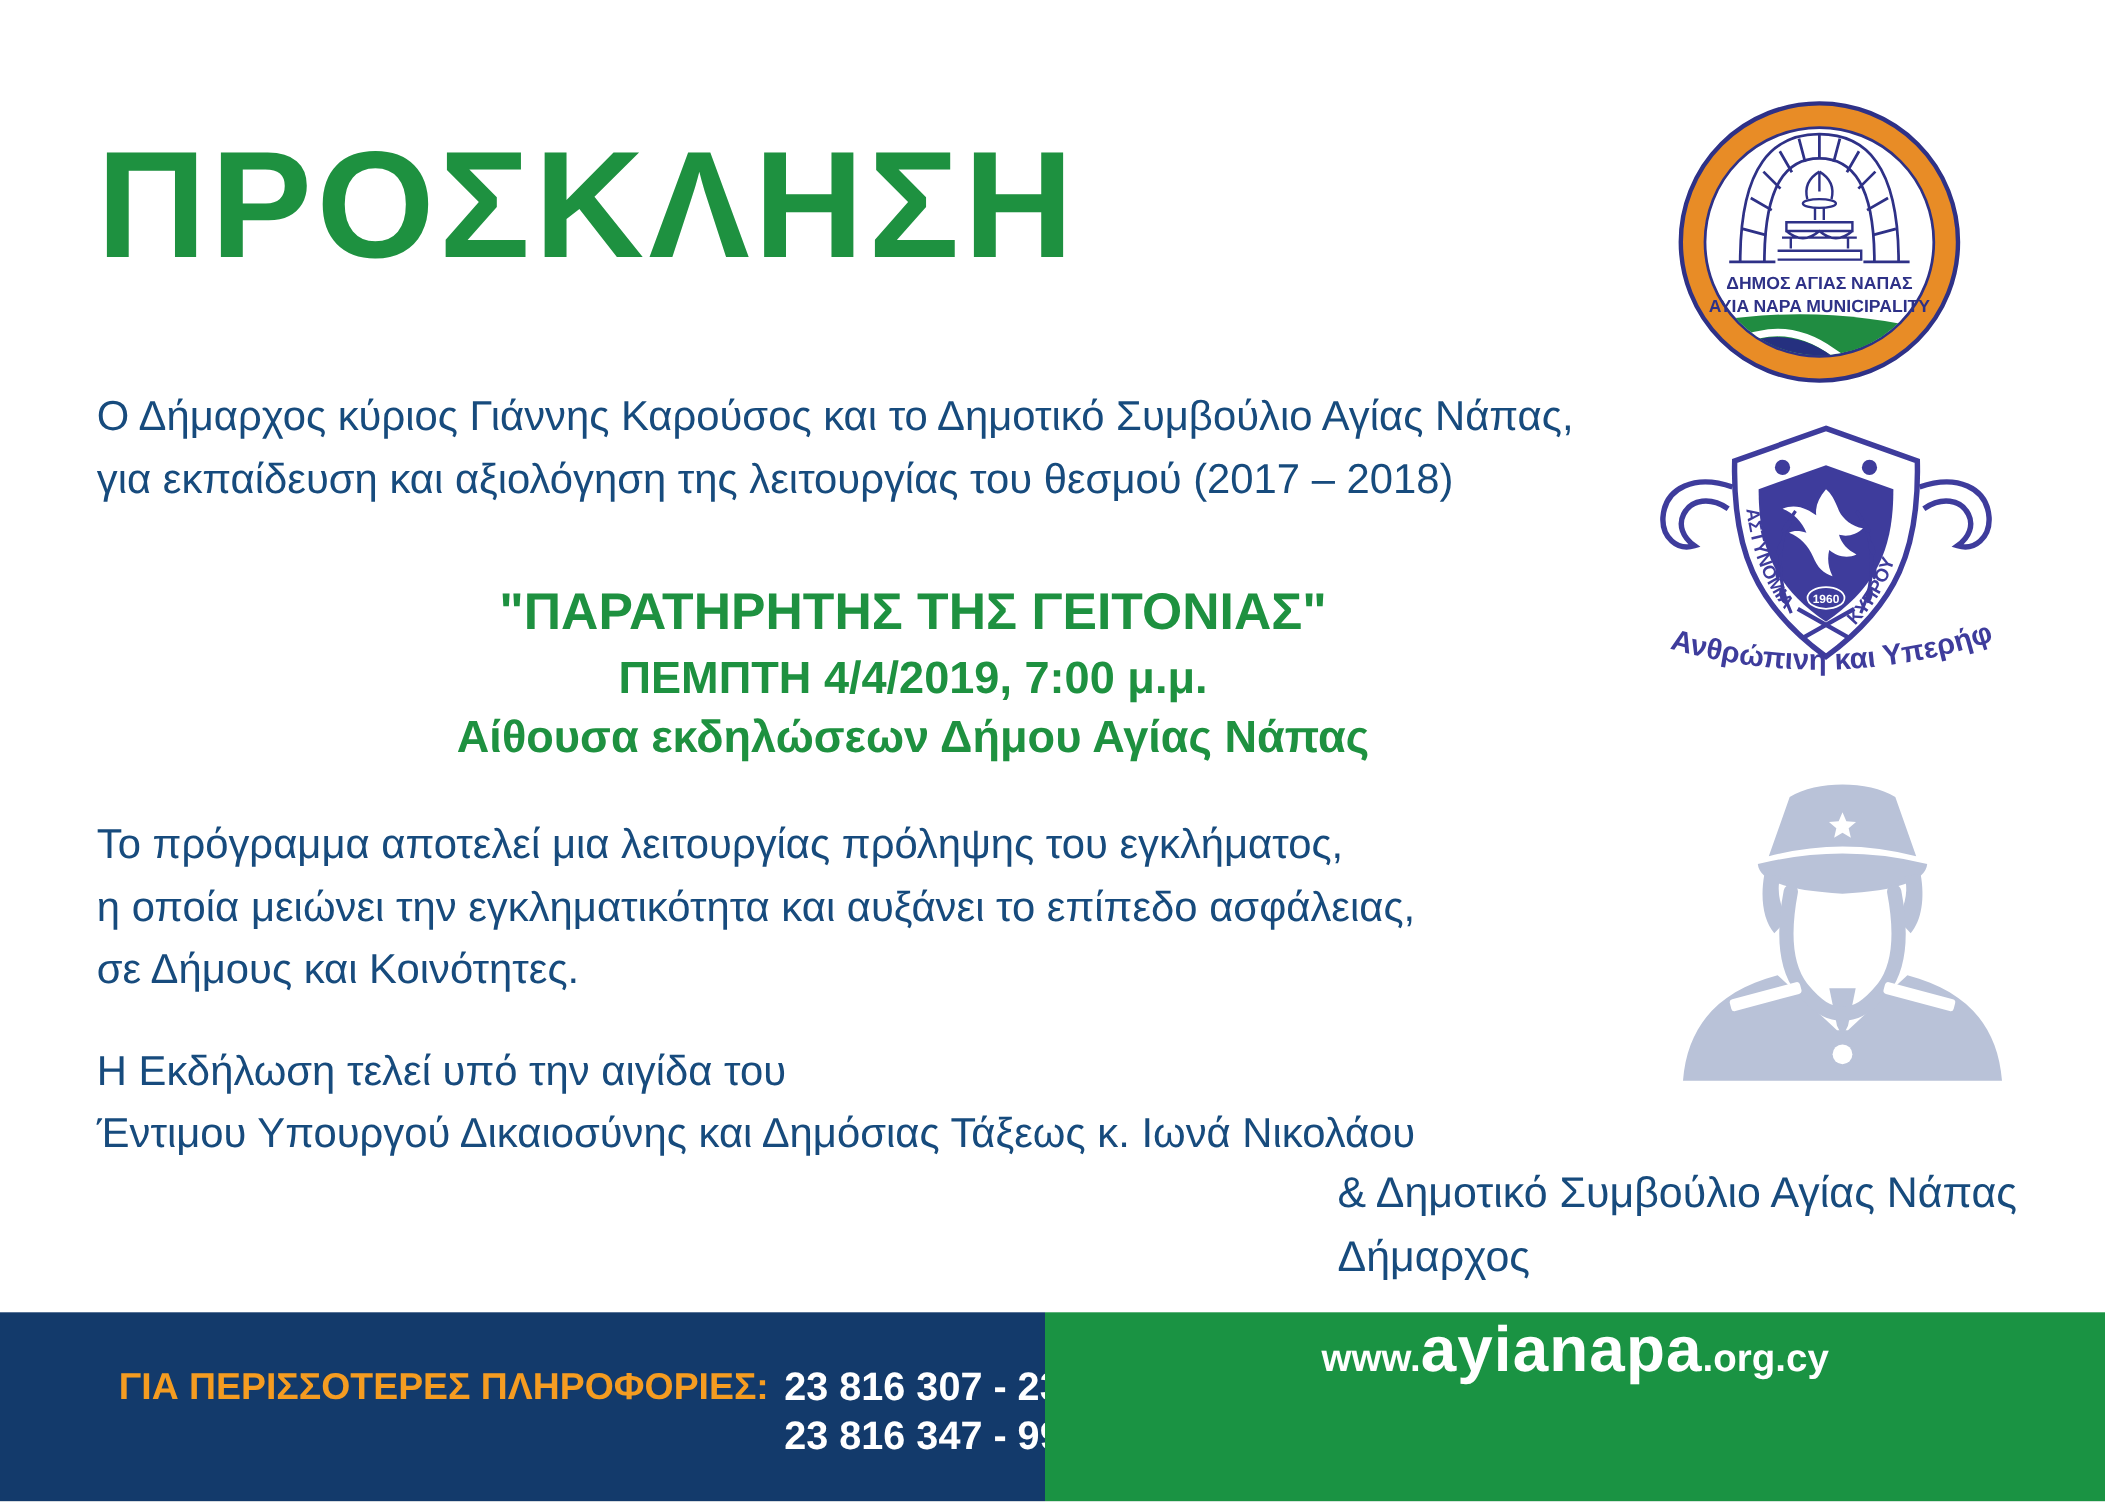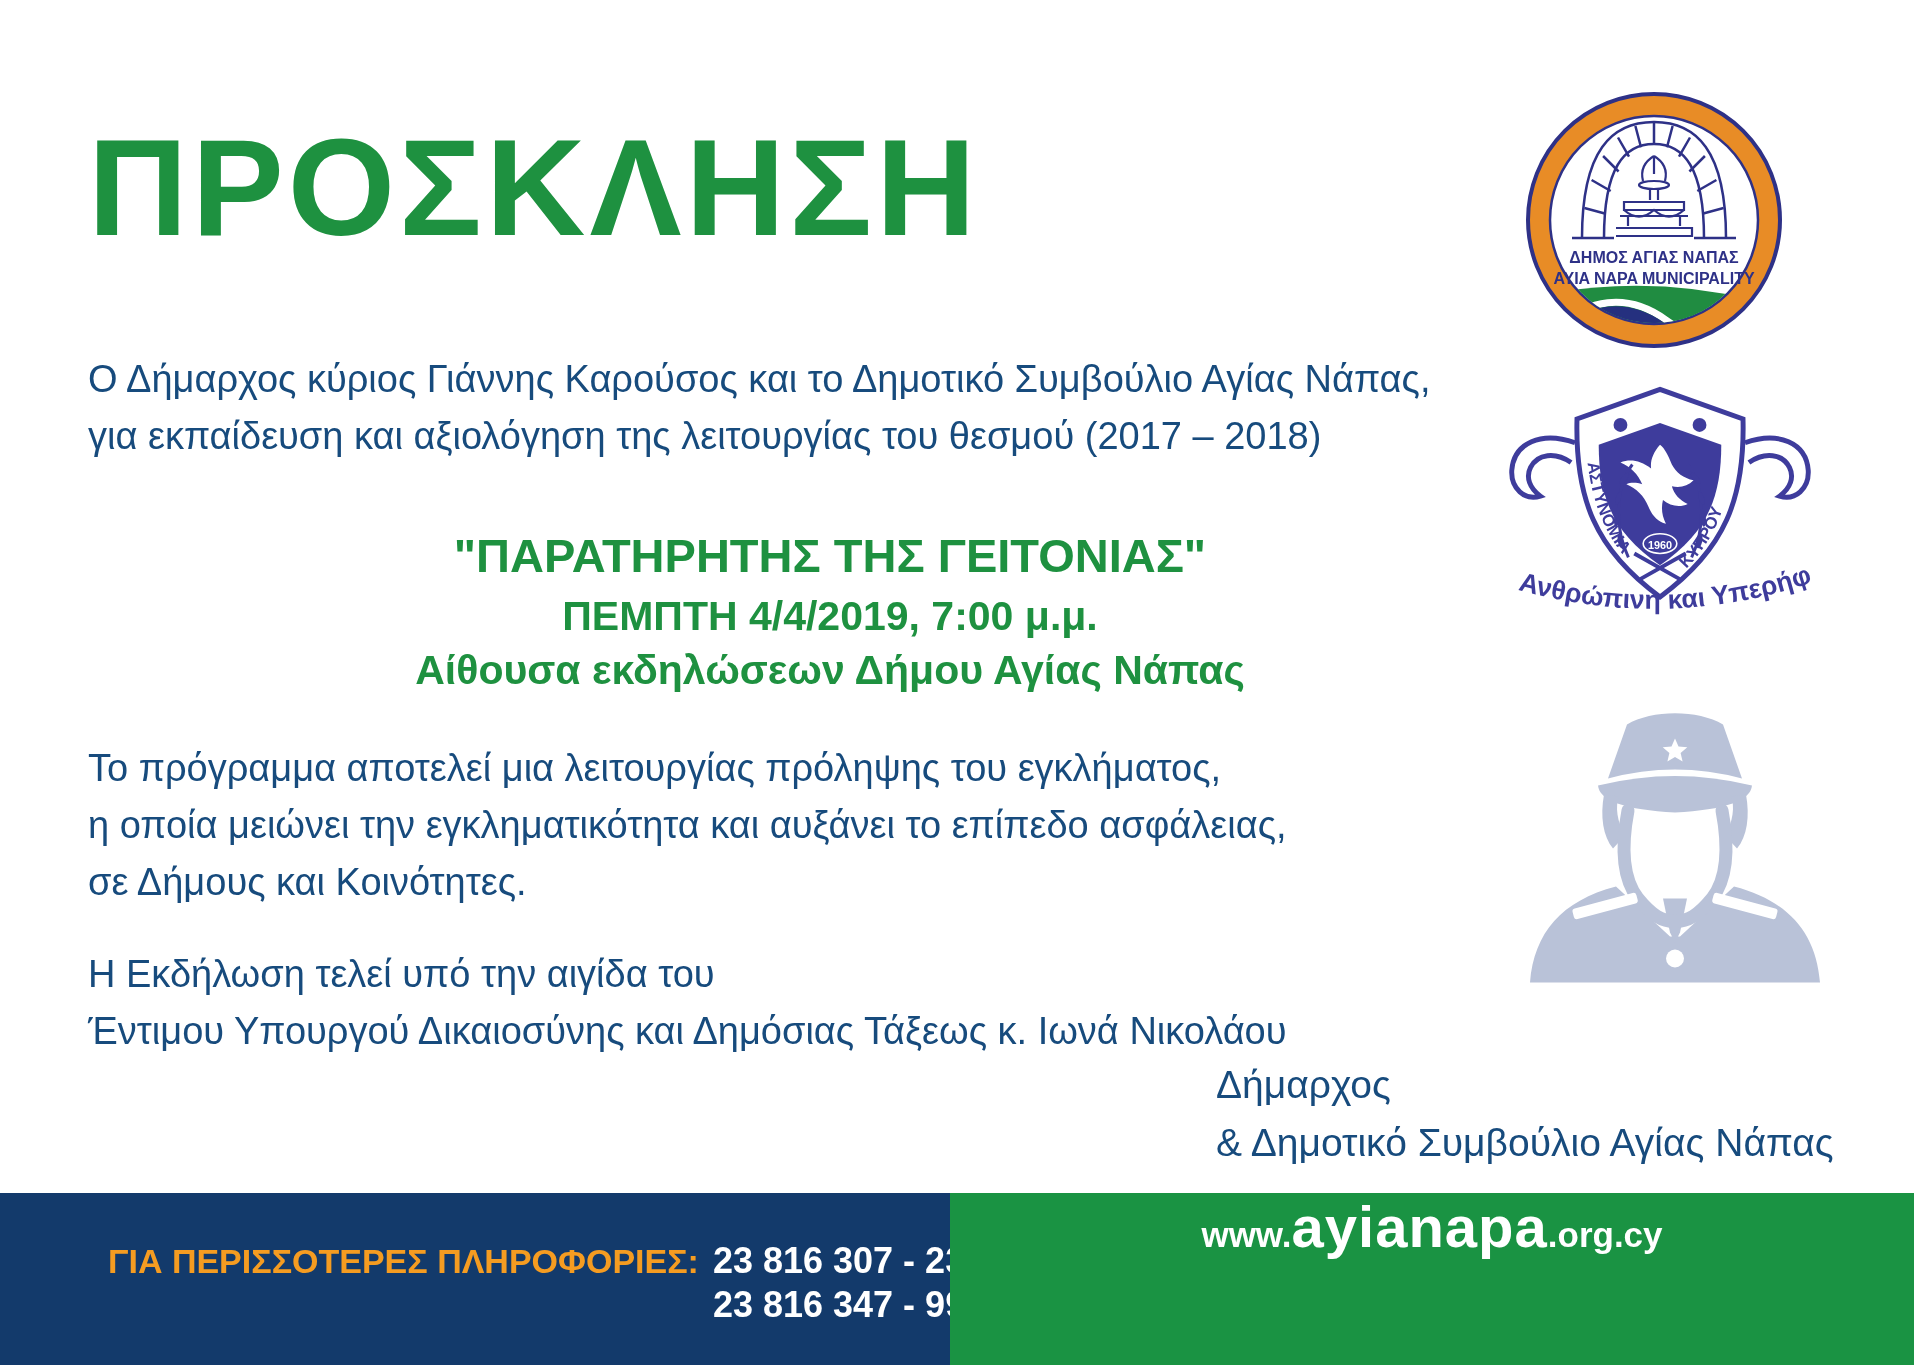--- a/index.html
+++ b/index.html
@@ -86,22 +86,22 @@
     <div>η οποία μειώνει την εγκληματικότητα και αυξάνει το επίπεδο ασφάλειας,</div>
     <div>σε Δήμους και Κοινότητες.</div>
   </div>
 
   <div class="para patronage">
     <div>Η Εκδήλωση τελεί υπό την αιγίδα του</div>
     <div>Έντιμου Υπουργού Δικαιοσύνης και Δημόσιας Τάξεως κ. Ιωνά Νικολάου</div>
   </div>
 
   <div class="signature">
+    <div>&amp; Δημοτικό Συμβούλιο Αγίας Νάπας</div>
     <div>Δήμαρχος</div>
-    <div>&amp; Δημοτικό Συμβούλιο Αγίας Νάπας</div>
   </div>
 
   <svg class="logo-muni" viewBox="0 0 260 260">
     <defs>
       <clipPath id="muni-clip">
           <circle cx="130" cy="130" r="103"></circle>
         </clipPath>
     </defs>
     <circle cx="130" cy="130" r="126" fill="#e88c26" stroke="#2e3187" stroke-width="4"></circle>
     <circle cx="130" cy="130" r="104" fill="#ffffff" stroke="#2e3187" stroke-width="2.5"></circle>

